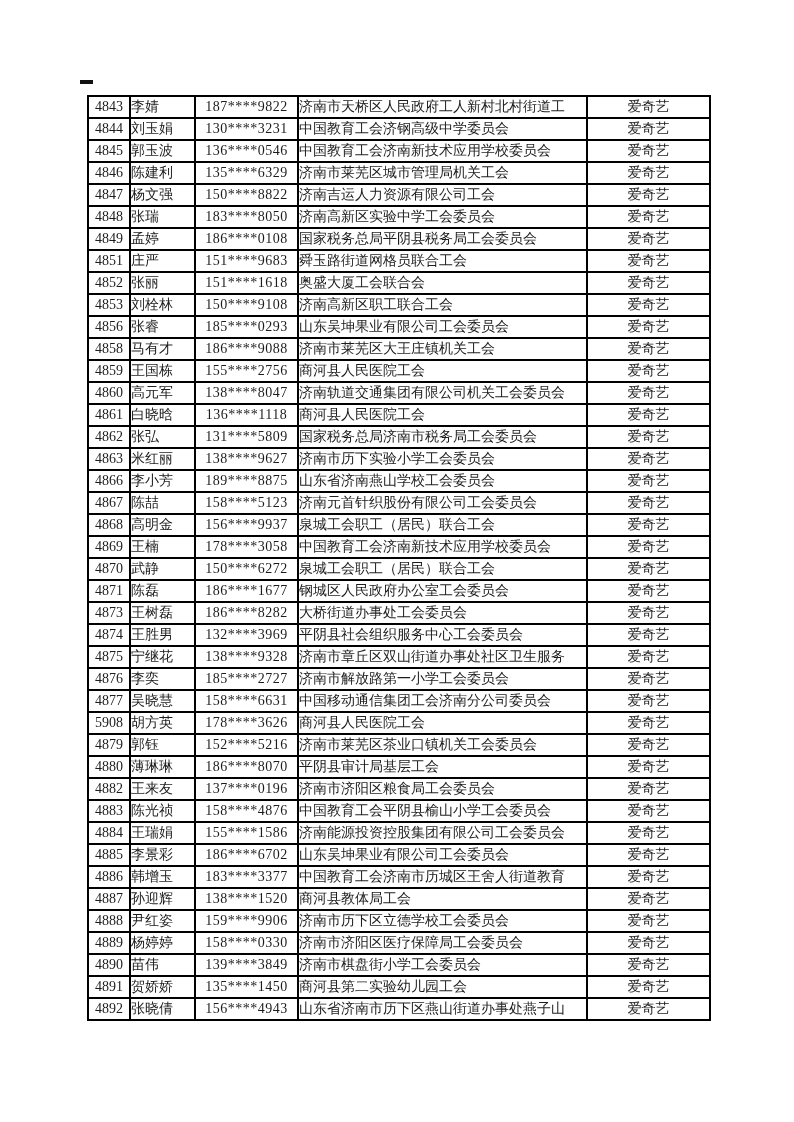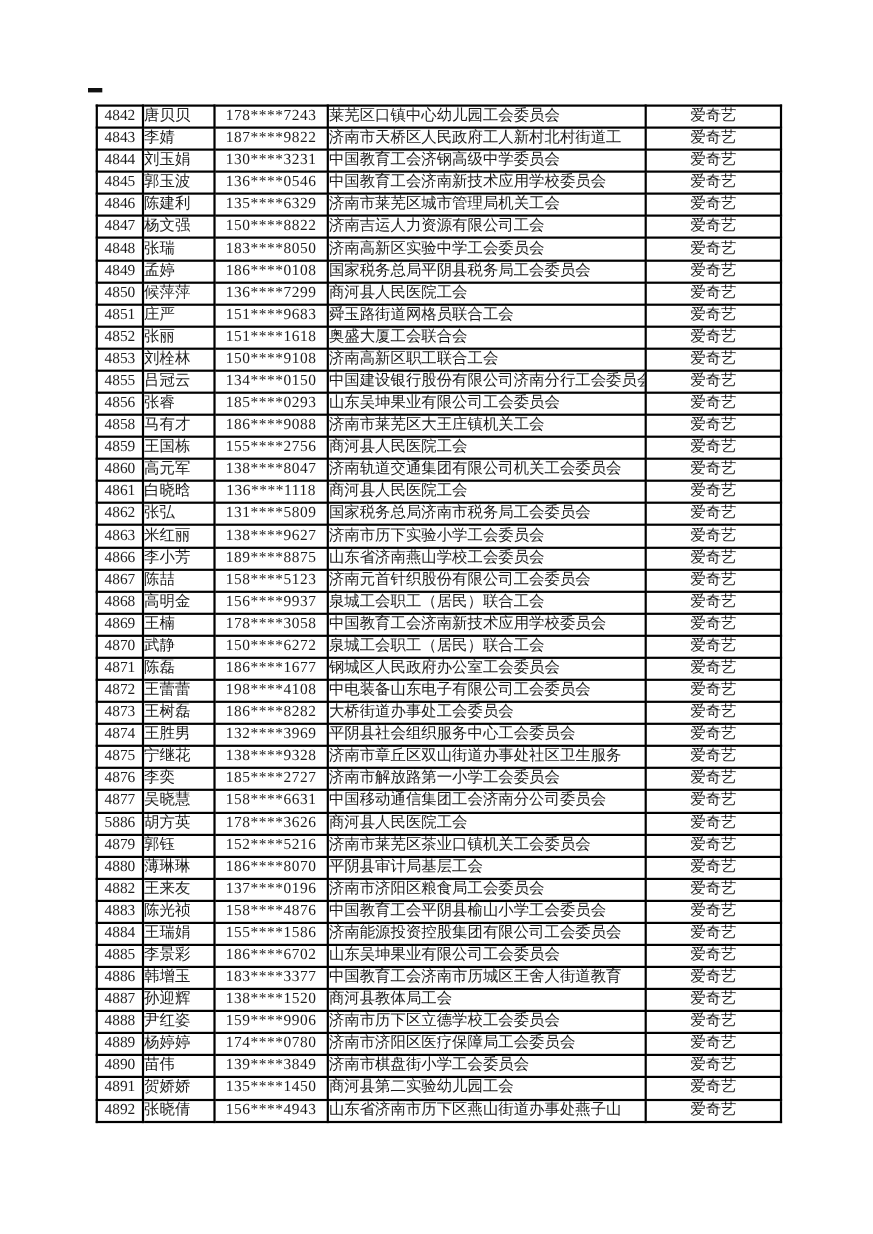--- a/index.html
+++ b/index.html
@@ -49,27 +49,20 @@
   td.c4 { width: 121px; text-align: center; }
 </style>
 </head>
 <body>
 
 <div id="page">
   <div id="edge-artifact"></div>
   <table class="member-table">
     <tbody>
         <tr>
-          <td class="c0">4842</td>
-          <td class="c1">唐贝贝</td>
-          <td class="c2">178****7243</td>
-          <td class="c3">莱芜区口镇中心幼儿园工会委员会</td>
-          <td class="c4">爱奇艺</td>
-        </tr>
-        <tr>
           <td class="c0">4843</td>
           <td class="c1">李婧</td>
           <td class="c2">187****9822</td>
           <td class="c3">济南市天桥区人民政府工人新村北村街道工</td>
           <td class="c4">爱奇艺</td>
         </tr>
         <tr>
           <td class="c0">4844</td>
           <td class="c1">刘玉娟</td>
           <td class="c2">130****3231</td>
@@ -105,27 +98,20 @@
           <td class="c4">爱奇艺</td>
         </tr>
         <tr>
           <td class="c0">4849</td>
           <td class="c1">孟婷</td>
           <td class="c2">186****0108</td>
           <td class="c3">国家税务总局平阴县税务局工会委员会</td>
           <td class="c4">爱奇艺</td>
         </tr>
         <tr>
-          <td class="c0">4850</td>
-          <td class="c1">候萍萍</td>
-          <td class="c2">136****7299</td>
-          <td class="c3">商河县人民医院工会</td>
-          <td class="c4">爱奇艺</td>
-        </tr>
-        <tr>
           <td class="c0">4851</td>
           <td class="c1">庄严</td>
           <td class="c2">151****9683</td>
           <td class="c3">舜玉路街道网格员联合工会</td>
           <td class="c4">爱奇艺</td>
         </tr>
         <tr>
           <td class="c0">4852</td>
           <td class="c1">张丽</td>
           <td class="c2">151****1618</td>
@@ -133,27 +119,20 @@
           <td class="c4">爱奇艺</td>
         </tr>
         <tr>
           <td class="c0">4853</td>
           <td class="c1">刘栓林</td>
           <td class="c2">150****9108</td>
           <td class="c3">济南高新区职工联合工会</td>
           <td class="c4">爱奇艺</td>
         </tr>
         <tr>
-          <td class="c0">4855</td>
-          <td class="c1">吕冠云</td>
-          <td class="c2">134****0150</td>
-          <td class="c3">中国建设银行股份有限公司济南分行工会委员会</td>
-          <td class="c4">爱奇艺</td>
-        </tr>
-        <tr>
           <td class="c0">4856</td>
           <td class="c1">张睿</td>
           <td class="c2">185****0293</td>
           <td class="c3">山东吴坤果业有限公司工会委员会</td>
           <td class="c4">爱奇艺</td>
         </tr>
         <tr>
           <td class="c0">4858</td>
           <td class="c1">马有才</td>
           <td class="c2">186****9088</td>
@@ -231,27 +210,20 @@
           <td class="c4">爱奇艺</td>
         </tr>
         <tr>
           <td class="c0">4871</td>
           <td class="c1">陈磊</td>
           <td class="c2">186****1677</td>
           <td class="c3">钢城区人民政府办公室工会委员会</td>
           <td class="c4">爱奇艺</td>
         </tr>
         <tr>
-          <td class="c0">4872</td>
-          <td class="c1">王蕾蕾</td>
-          <td class="c2">198****4108</td>
-          <td class="c3">中电装备山东电子有限公司工会委员会</td>
-          <td class="c4">爱奇艺</td>
-        </tr>
-        <tr>
           <td class="c0">4873</td>
           <td class="c1">王树磊</td>
           <td class="c2">186****8282</td>
           <td class="c3">大桥街道办事处工会委员会</td>
           <td class="c4">爱奇艺</td>
         </tr>
         <tr>
           <td class="c0">4874</td>
           <td class="c1">王胜男</td>
           <td class="c2">132****3969</td>
@@ -273,21 +245,21 @@
           <td class="c4">爱奇艺</td>
         </tr>
         <tr>
           <td class="c0">4877</td>
           <td class="c1">吴晓慧</td>
           <td class="c2">158****6631</td>
           <td class="c3">中国移动通信集团工会济南分公司委员会</td>
           <td class="c4">爱奇艺</td>
         </tr>
         <tr>
-          <td class="c0">5886</td>
+          <td class="c0">5908</td>
           <td class="c1">胡方英</td>
           <td class="c2">178****3626</td>
           <td class="c3">商河县人民医院工会</td>
           <td class="c4">爱奇艺</td>
         </tr>
         <tr>
           <td class="c0">4879</td>
           <td class="c1">郭钰</td>
           <td class="c2">152****5216</td>
           <td class="c3">济南市莱芜区茶业口镇机关工会委员会</td>
@@ -345,21 +317,21 @@
         <tr>
           <td class="c0">4888</td>
           <td class="c1">尹红姿</td>
           <td class="c2">159****9906</td>
           <td class="c3">济南市历下区立德学校工会委员会</td>
           <td class="c4">爱奇艺</td>
         </tr>
         <tr>
           <td class="c0">4889</td>
           <td class="c1">杨婷婷</td>
-          <td class="c2">174****0780</td>
+          <td class="c2">158****0330</td>
           <td class="c3">济南市济阳区医疗保障局工会委员会</td>
           <td class="c4">爱奇艺</td>
         </tr>
         <tr>
           <td class="c0">4890</td>
           <td class="c1">苗伟</td>
           <td class="c2">139****3849</td>
           <td class="c3">济南市棋盘街小学工会委员会</td>
           <td class="c4">爱奇艺</td>
         </tr>

